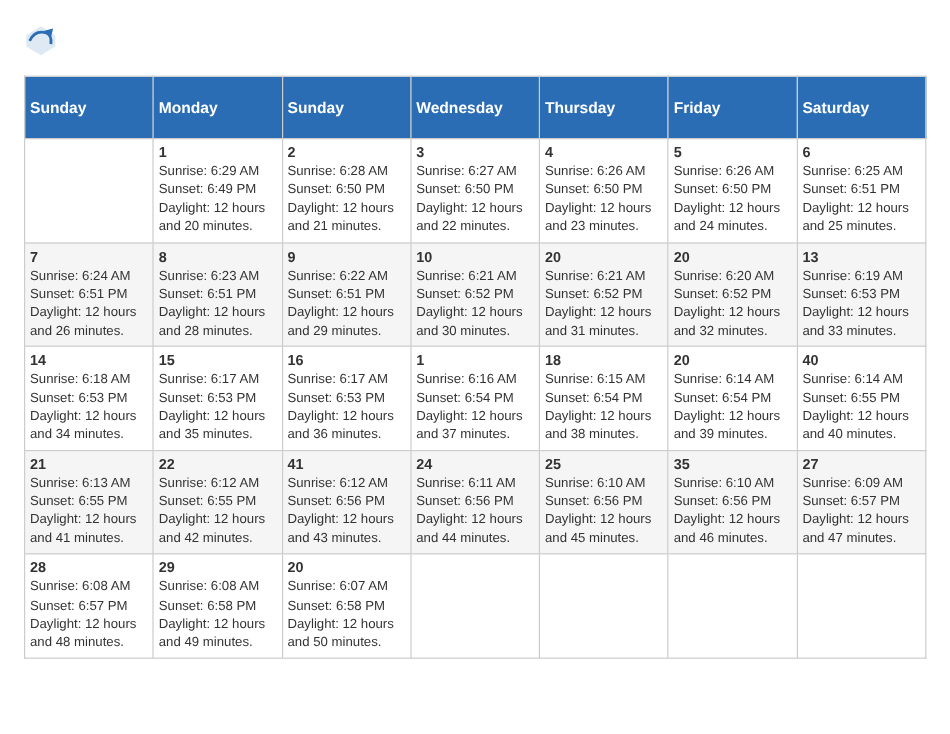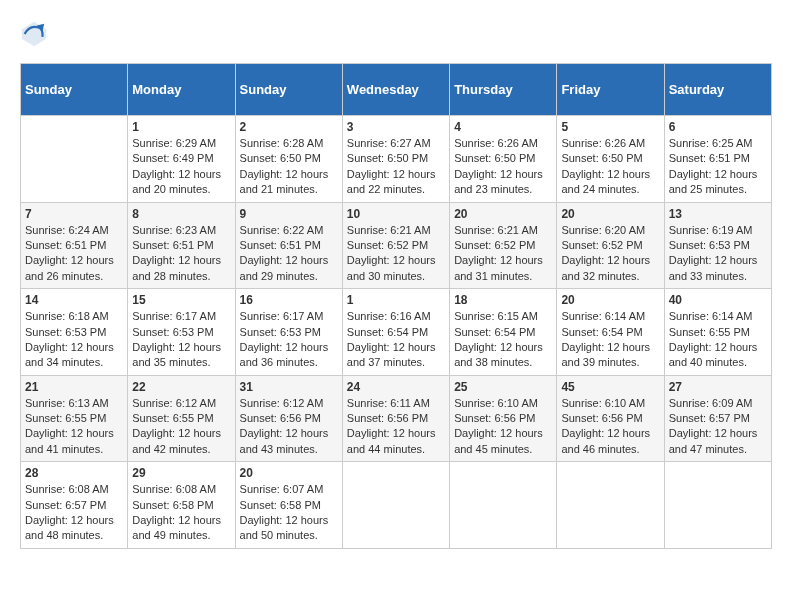--- a/index.html
+++ b/index.html
@@ -217,33 +217,33 @@
       <tr>
         <td>
           <span class="day-num">21</span>
           <div class="day-info">Sunrise: 6:13 AM<br>Sunset: 6:55 PM<br>Daylight: 12 hours and 41 minutes.</div>
         </td>
         <td>
           <span class="day-num">22</span>
           <div class="day-info">Sunrise: 6:12 AM<br>Sunset: 6:55 PM<br>Daylight: 12 hours and 42 minutes.</div>
         </td>
         <td>
-          <span class="day-num">31</span>
+          <span class="day-num">41</span>
           <div class="day-info">Sunrise: 6:12 AM<br>Sunset: 6:56 PM<br>Daylight: 12 hours and 43 minutes.</div>
         </td>
         <td>
           <span class="day-num">24</span>
           <div class="day-info">Sunrise: 6:11 AM<br>Sunset: 6:56 PM<br>Daylight: 12 hours and 44 minutes.</div>
         </td>
         <td>
           <span class="day-num">25</span>
           <div class="day-info">Sunrise: 6:10 AM<br>Sunset: 6:56 PM<br>Daylight: 12 hours and 45 minutes.</div>
         </td>
         <td>
-          <span class="day-num">45</span>
+          <span class="day-num">35</span>
           <div class="day-info">Sunrise: 6:10 AM<br>Sunset: 6:56 PM<br>Daylight: 12 hours and 46 minutes.</div>
         </td>
         <td>
           <span class="day-num">27</span>
           <div class="day-info">Sunrise: 6:09 AM<br>Sunset: 6:57 PM<br>Daylight: 12 hours and 47 minutes.</div>
         </td>
       </tr>
       <tr>
         <td>
           <span class="day-num">28</span>

